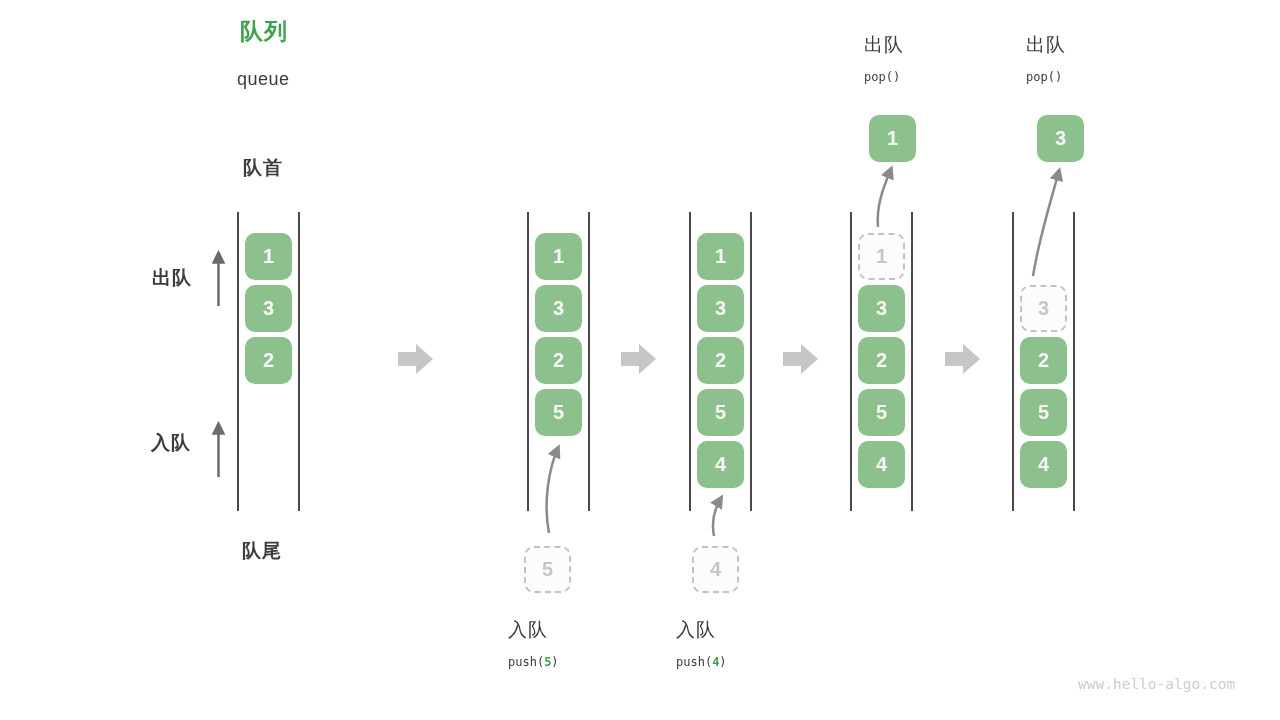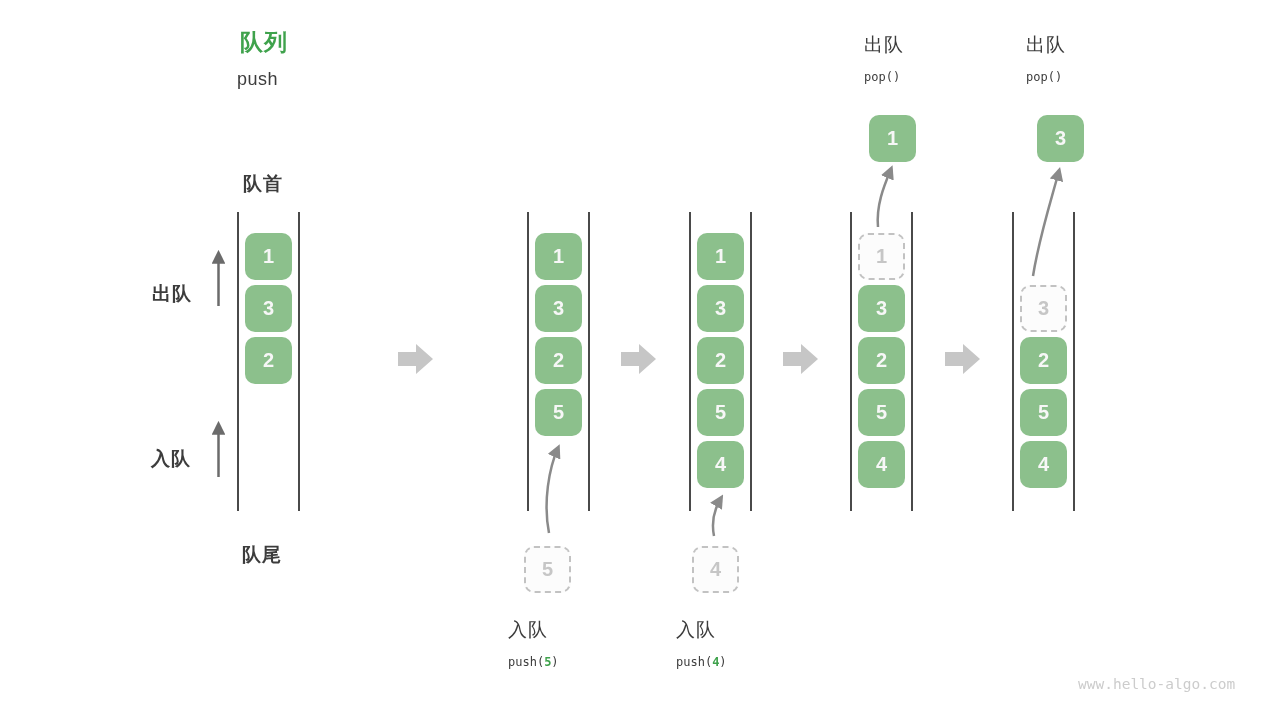--- a/index.html
+++ b/index.html
@@ -4,25 +4,25 @@
 <style>
   html,body{margin:0;padding:0;background:#fff;}
   #canvas{
     position:relative;width:1280px;height:720px;background:#ffffff;overflow:hidden;
     font-family:"Liberation Sans",sans-serif;
     --accent:#3fa24c; --box-green:#8cc08c; --box-num:#f7f7f7;
     --dash-border:#c2c2c2; --dash-num:#c6c6c6; --wall:#4a4a4a;
     --text:#3c3c3c; --block:#c6c6c6; --curve:#8a8a8a; --side:#6b6b6b; --wm:#cccccc;
   }
   .abs{position:absolute;}
-  .title{left:240px;top:27px;font-size:23px;font-weight:bold;color:var(--accent);letter-spacing:1px;}
+  .title{left:240px;top:16px;font-size:23px;font-weight:bold;color:var(--accent);letter-spacing:1px;}
   .subtitle{left:237px;top:69px;font-size:18px;color:var(--text);letter-spacing:0.5px;}
-  .cjk-label{font-size:19px;font-weight:bold;color:var(--text);letter-spacing:1px;margin-top:16px;}
+  .cjk-label{font-size:19px;font-weight:bold;color:var(--text);letter-spacing:1px;}
   .lbl-front{left:243px;top:155px;}
-  .lbl-rear{left:242px;top:526px;}
+  .lbl-rear{left:242px;top:538px;}
   .lbl-deq{left:152px;top:265px;}
   .lbl-enq{left:151px;top:430px;}
   .watermark{left:1078px;top:676px;font-family:"DejaVu Sans Mono",monospace;font-size:14.5px;color:var(--wm);}
   #diagram{position:absolute;left:0;top:0;width:1280px;height:720px;}
   .qcol{position:absolute;top:212px;width:63px;height:299px;}
   .vline{position:absolute;top:0;width:2px;height:100%;background:var(--wall);}
   .vline.left{left:0;}
   .vline.right{right:0;}
   .cell{
     position:absolute;width:47px;height:47px;border-radius:10px;box-sizing:border-box;
@@ -39,21 +39,21 @@
   .curve{fill:none;stroke:var(--curve);stroke-width:2.5;}
   .sidearrow{stroke:var(--side);stroke-width:2.5;}
   .blockarrow{fill:var(--block);}
 </style>
 </head>
 <body>
 
 <div id="canvas" style="--accent: #3fa24c; --box-green: #8cc08c; --box-num: #f7f7f7; --dash-border: #c2c2c2; --dash-num: #c6c6c6; --wall: #4a4a4a; --text: #3c3c3c; --block: #c6c6c6; --curve: #8a8a8a; --side: #6b6b6b; --wm: #cccccc;">
 
   <div class="abs title">队列</div>
-  <div class="abs subtitle">push</div>
+  <div class="abs subtitle">queue</div>
 
   <div class="abs cjk-label lbl-front">队首</div>
   <div class="abs cjk-label lbl-rear">队尾</div>
   <div class="abs cjk-label lbl-deq">出队</div>
   <div class="abs cjk-label lbl-enq">入队</div>
 
   <div id="diagram">
       <div class="qcol" style="left: 237px;">
         <div class="vline left"></div>
         <div class="vline right"></div>

